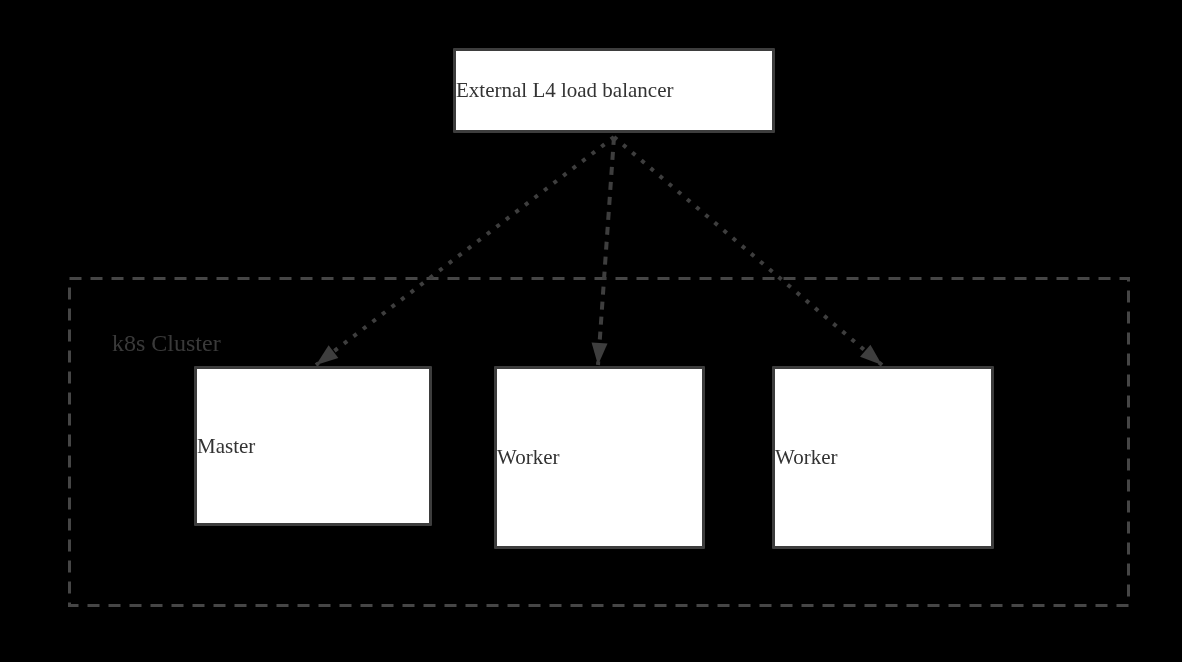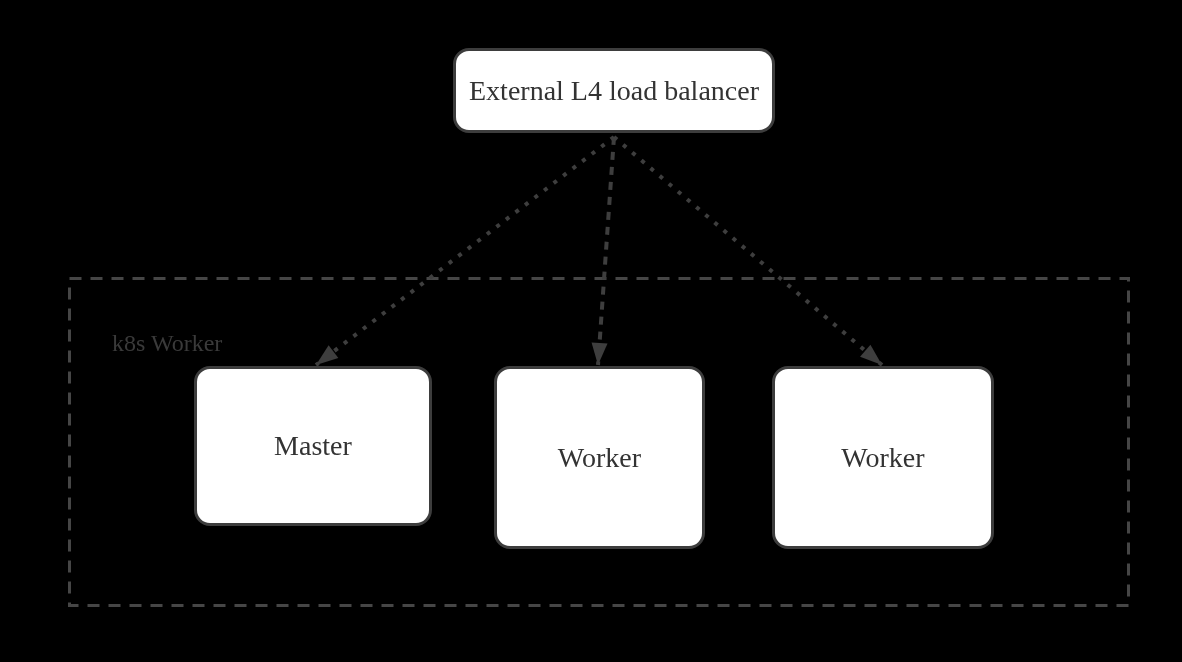--- a/index.html
+++ b/index.html
@@ -46,25 +46,25 @@
     top: 330px;
     font-size: 24px;
     color: var(--cluster-label);
     white-space: nowrap;
   }
   .node {
     position: absolute;
     box-sizing: border-box;
     background: var(--node-fill);
     border: 3px solid var(--node-border);
-    border-radius: 16px;
+    border-radius: 1px;
     display: flex;
     align-items: center;
-    justify-content: center;
-    font-size: 28px;
+    justify-content: flex-start;
+    font-size: 21px;
     color: var(--node-text);
     text-align: center;
   }
   .node-lb       { left: 453px; top: 48px;  width: 322px; height: 85px;  }
   .node-master   { left: 194px; top: 366px; width: 238px; height: 160px; }
   .node-worker-1 { left: 494px; top: 366px; width: 211px; height: 183px; }
   .node-worker-2 { left: 772px; top: 366px; width: 222px; height: 183px; }
 </style>
 </head>
 <body>
@@ -76,21 +76,21 @@
       <marker id="arrow" markerUnits="userSpaceOnUse" markerWidth="24" markerHeight="18" refX="23" refY="9" orient="auto">
         <path d="M1,1 L23,9 L1,17 Z"></path>
       </marker>
     </defs>
     <rect class="cluster-rect" x="69.5" y="278.5" width="1059" height="327"></rect>
   <line x1="614" y1="137" x2="316" y2="365" stroke-dasharray="4 8" class="edge-line" marker-end="url(#arrow)"></line>
       <line x1="614" y1="137" x2="598" y2="365" stroke-dasharray="8 7" class="edge-line" marker-end="url(#arrow)"></line>
       <line x1="614" y1="137" x2="882" y2="365" stroke-dasharray="4 8" class="edge-line" marker-end="url(#arrow)"></line>
     </svg>
 
-  <span class="cluster-label">k8s Worker</span>
+  <span class="cluster-label">k8s Cluster</span>
 
   <div class="node node-lb">
     <span class="node-label">External L4 load balancer</span>
   </div>
 
   <div class="node node-master">
     <span class="node-label">Master</span>
   </div>
 
   <div class="node node-worker-1">

